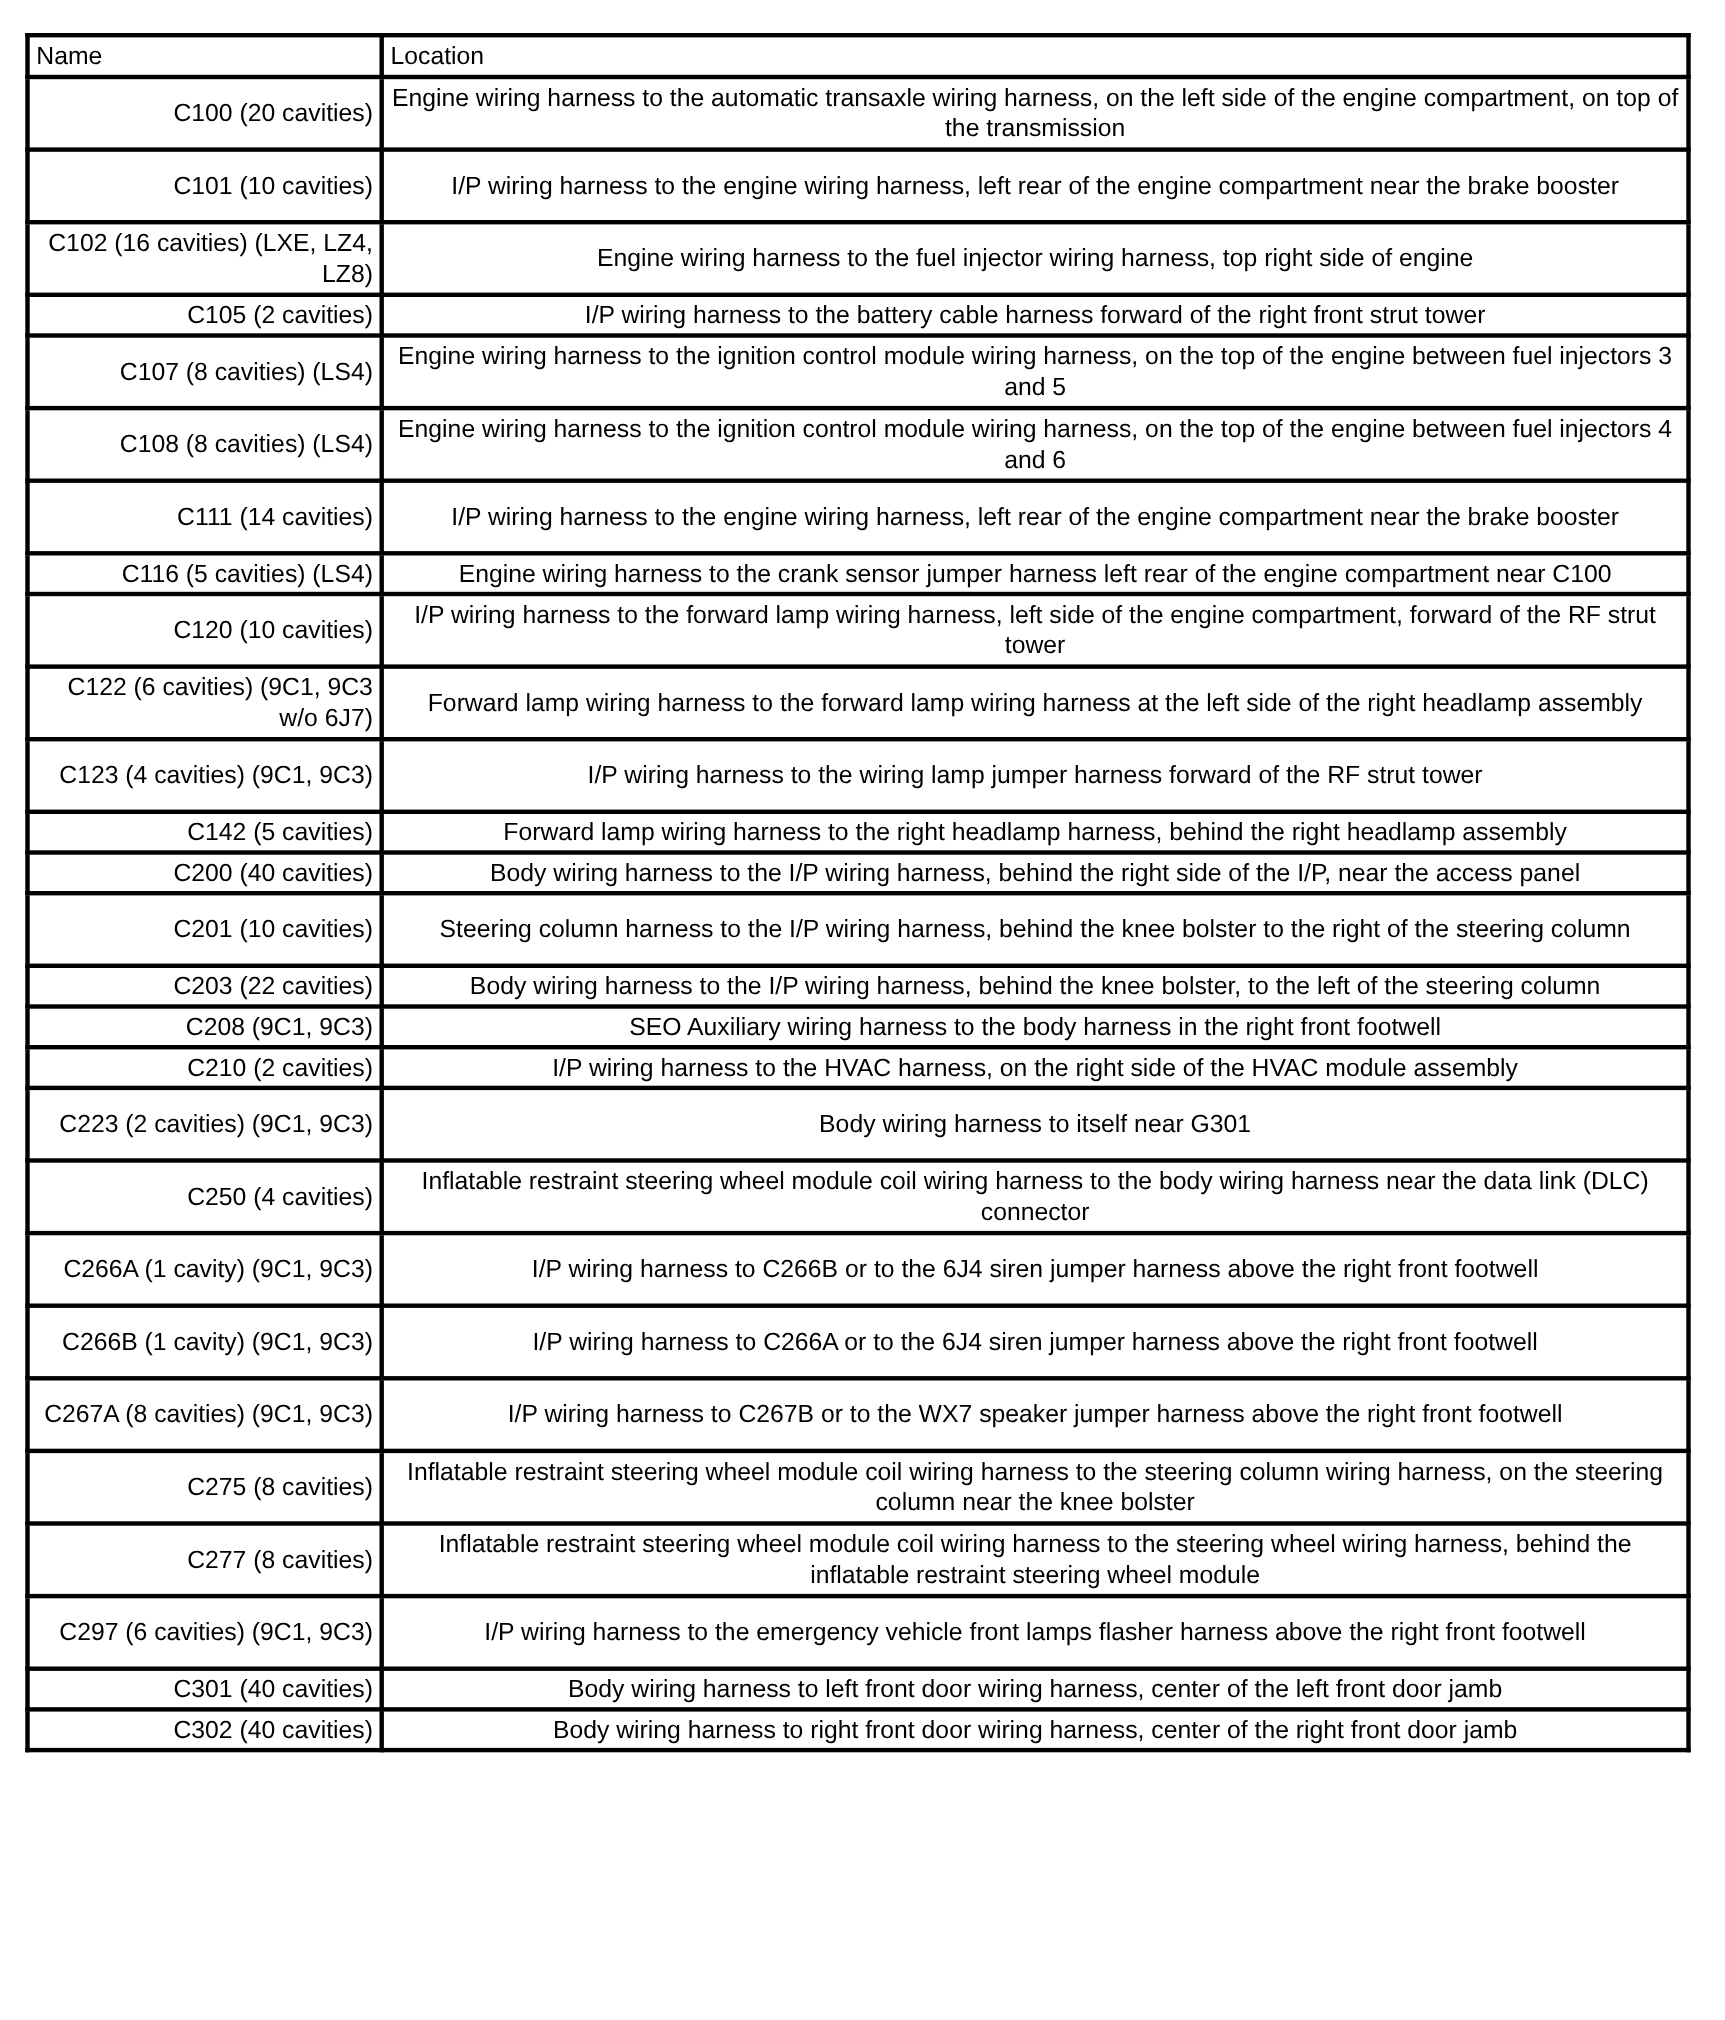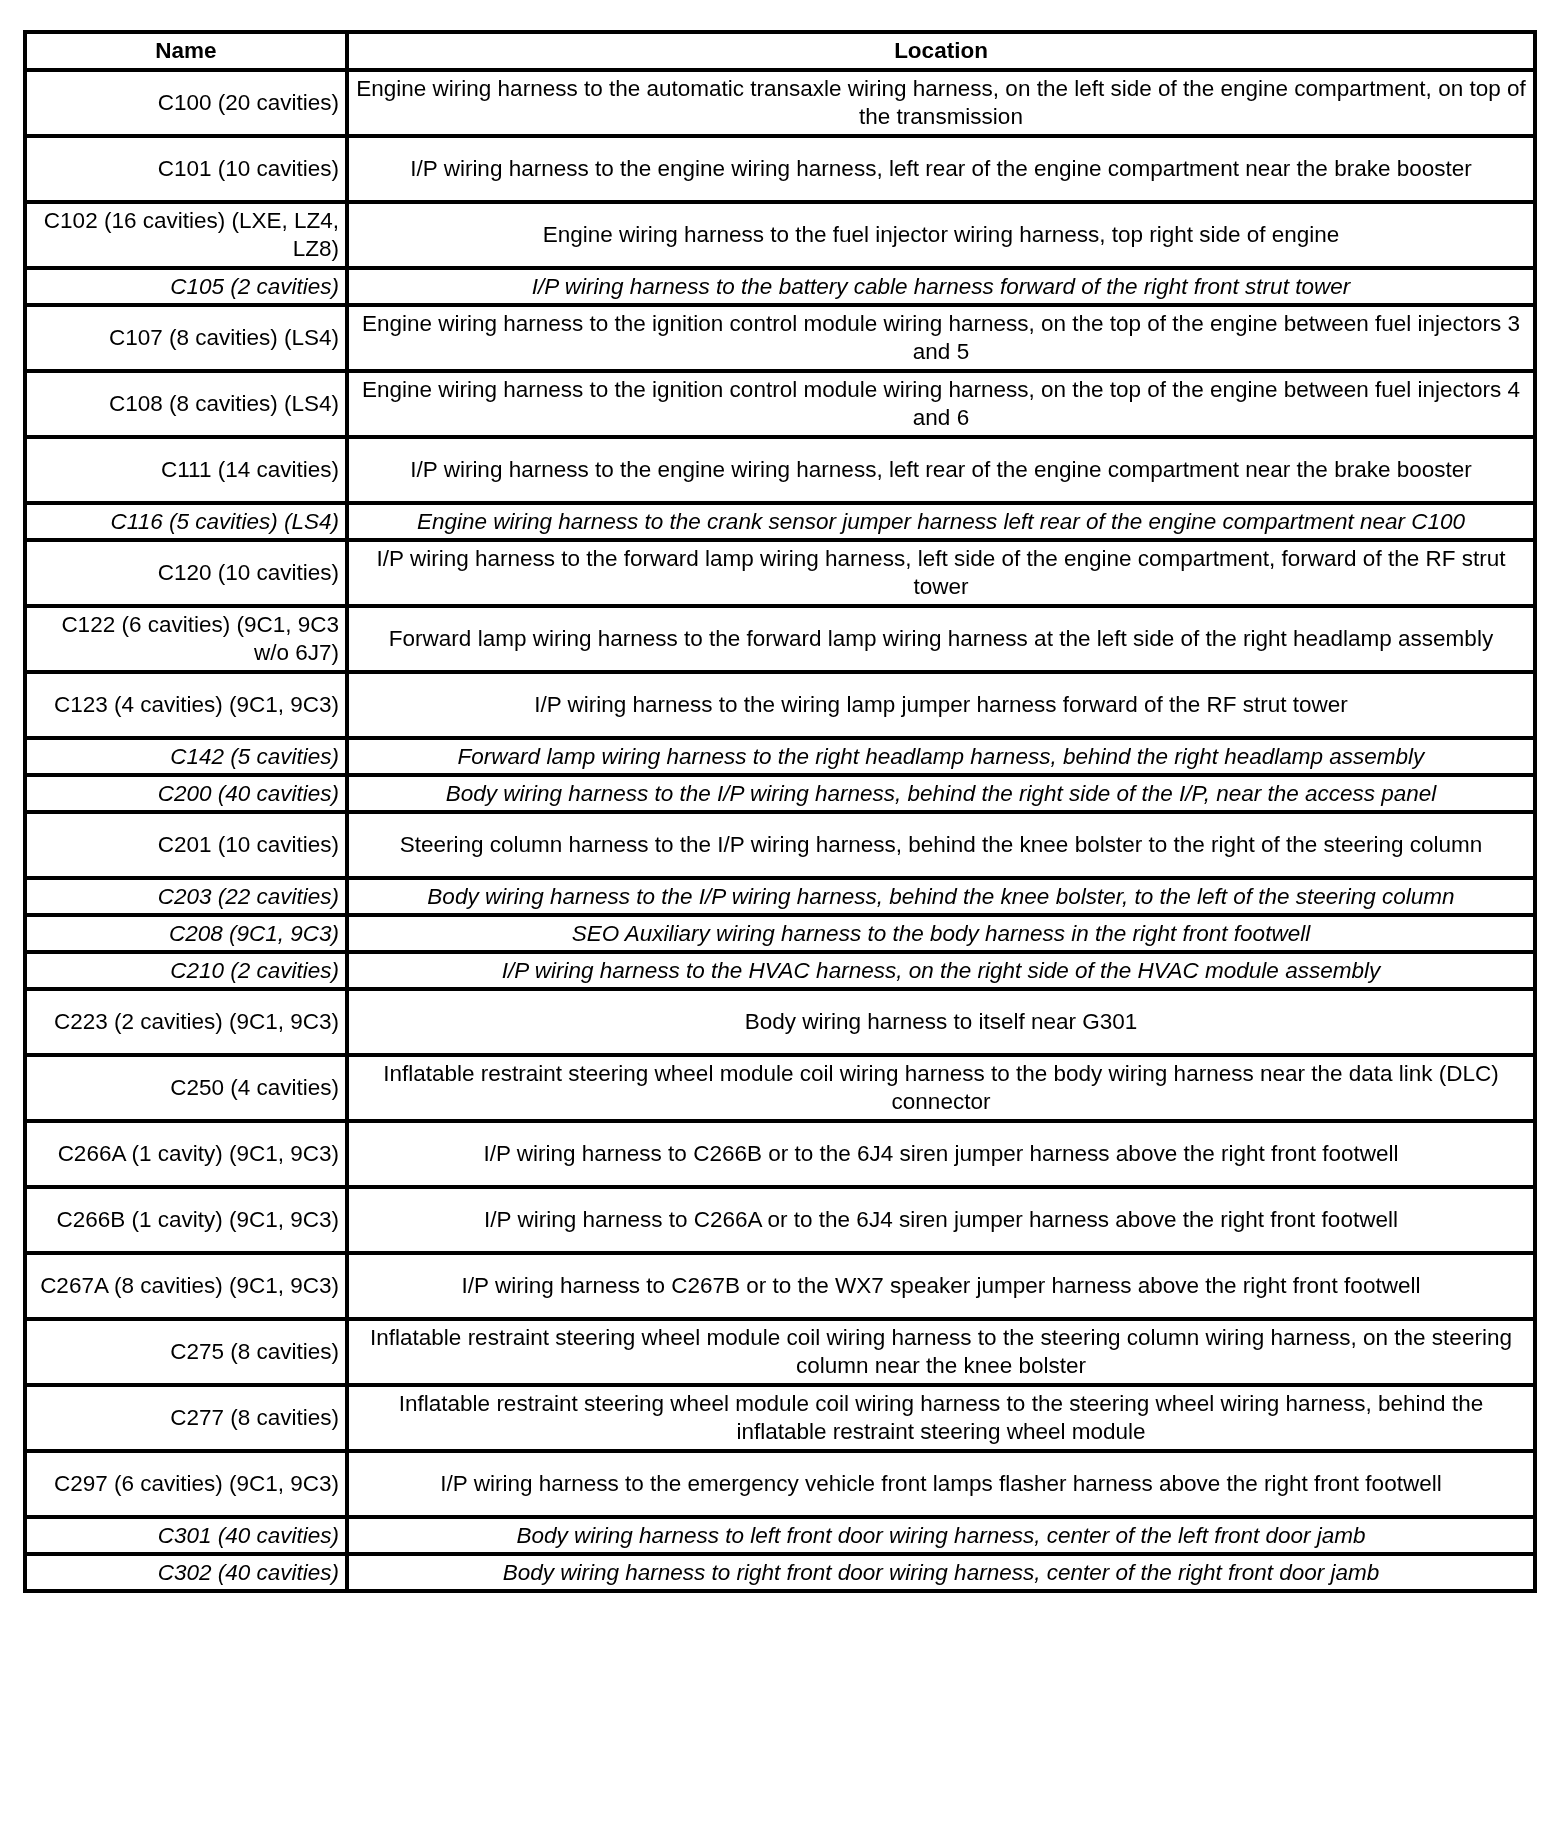--- a/index.html
+++ b/index.html
@@ -9,24 +9,24 @@
     border-collapse: collapse;
     font-family: "Liberation Sans", sans-serif;
     font-size: 22.5px; color: #000000;
   }
   .tbl th, .tbl td {
     border: 4px solid #000000;
     padding: 0 6px;
     vertical-align: middle;
     line-height: 28px;
   }
-  .tbl th { height: 34px; font-weight: bold; text-align: center; }
+  .tbl th { height: 34px; font-weight: normal; text-align: left; }
   .tbl td.name { width: 306px; text-align: right; }
   .tbl td.loc { text-align: center; }
-  .tbl tr.one td { height: 33px; font-style: italic; }
+  .tbl tr.one td { height: 33px; }
   .tbl tr.two td { height: 62px; }
 </style>
 </head>
 <body>
 
 <table class="tbl">
   <thead>
     <tr>
       <th>Name</th>
       <th>Location</th>

